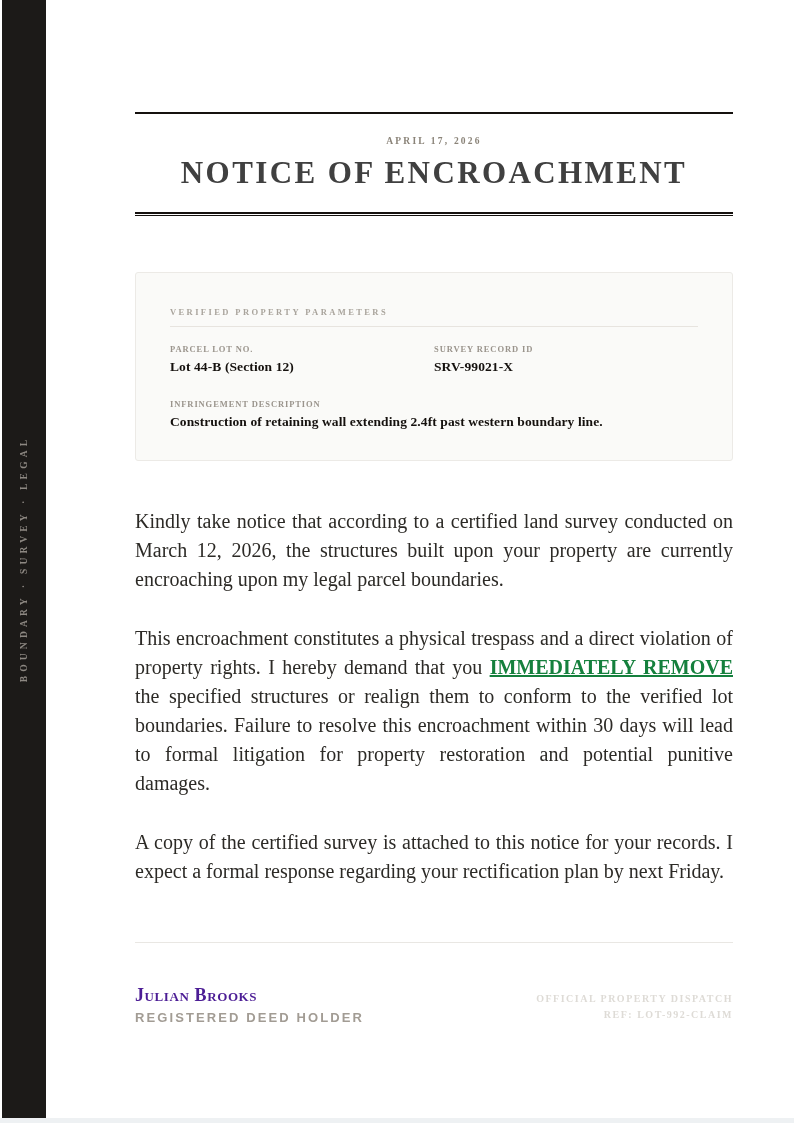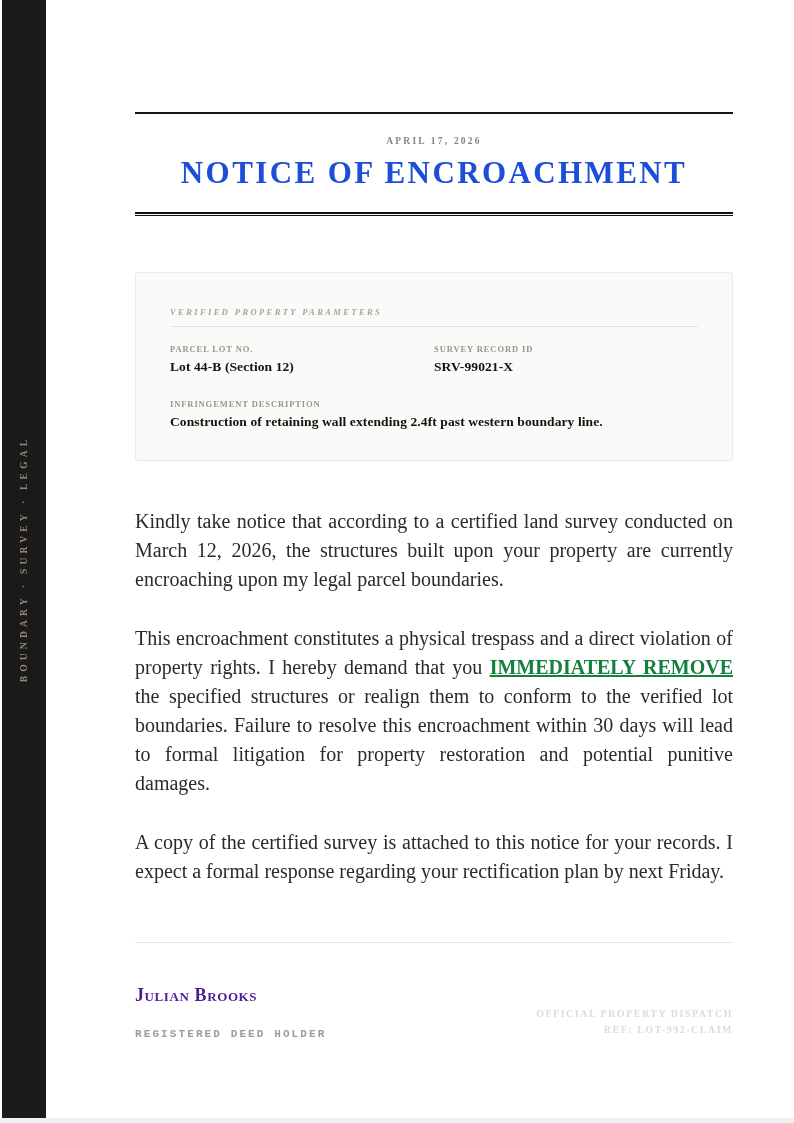--- a/index.html
+++ b/index.html
@@ -77,21 +77,21 @@
     text-transform: uppercase;
   }
   .doc-title {
     text-align: center;
     margin-top: 9px;
     margin-bottom: 0;
     font-family: "Liberation Serif", serif;
     font-size: 31px;
     font-weight: 700;
     letter-spacing: 2.4px;
-    color: #1d4ed8;
+    color: #404040;
     text-transform: uppercase;
     line-height: 1.15;
   }
   .rule-double {
     margin-top: 21px;
     height: 4px;
     border-top: 2.2px solid #15110e;
     border-bottom: 1.2px solid #15110e;
     box-sizing: border-box;
   }
@@ -107,21 +107,20 @@
   }
   .card-eyebrow {
     font-family: "Liberation Serif", serif;
     font-size: 8.5px;
     font-weight: 700;
     letter-spacing: 2.4px;
     color: #a9a49c;
     text-transform: uppercase;
     padding-bottom: 9px;
     border-bottom: 1px solid #e7e4df;
-    font-style: italic;
   }
   .field-grid {
     display: flex;
     margin-top: 17px;
   }
   .field-col {
     width: 50%;
     box-sizing: border-box;
     padding-right: 14px;
   }
@@ -181,23 +180,23 @@
   .sig-name {
     font-family: "Liberation Serif", serif;
     font-size: 18px;
     font-weight: 700;
     font-variant: small-caps;
     letter-spacing: 0.6px;
     color: #4c1d95;
     line-height: 1.1;
   }
   .sig-role {
-    margin-top: 23px;
-    font-family: Liberation Mono, monospace;
-    font-size: 11px;
+    margin-top: 5px;
+    font-family: Liberation Sans, sans-serif;
+    font-size: 13px;
     font-weight: 700;
     letter-spacing: 2.1px;
     color: #a29c94;
     text-transform: uppercase;
   }
   .dispatch {
     text-align: right;
     padding-bottom: 2px;
   }
   .dispatch-line {

